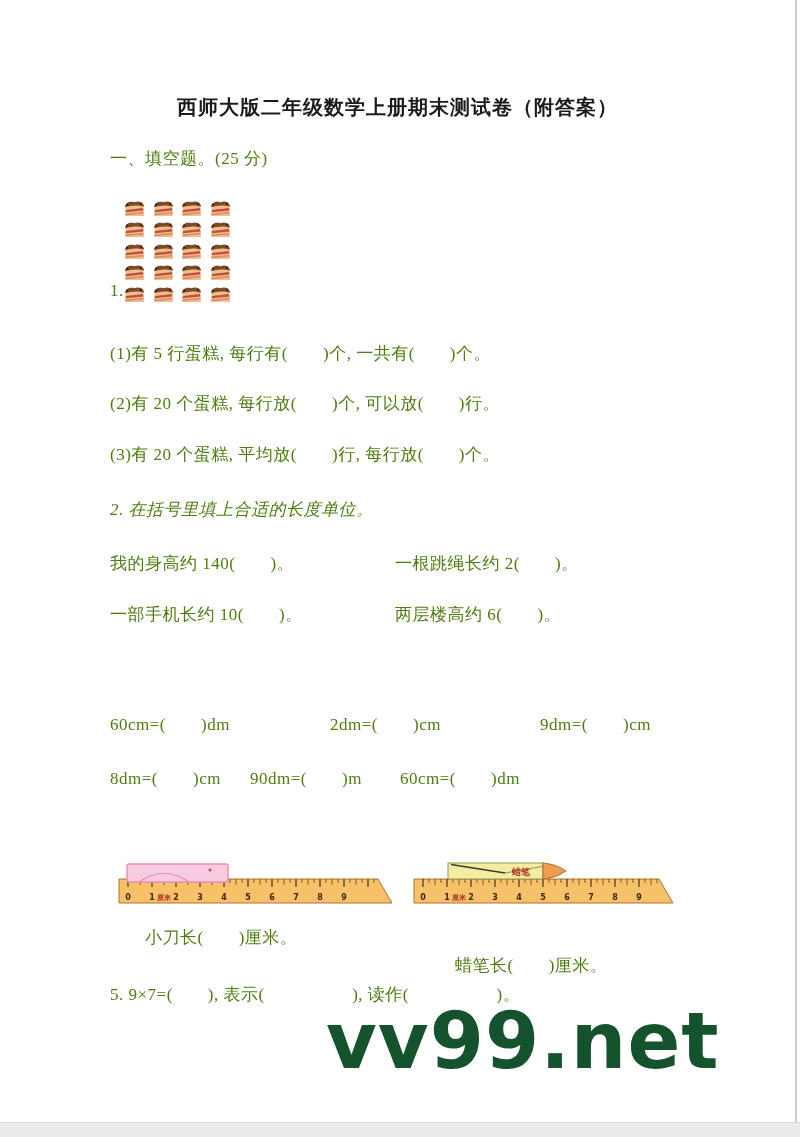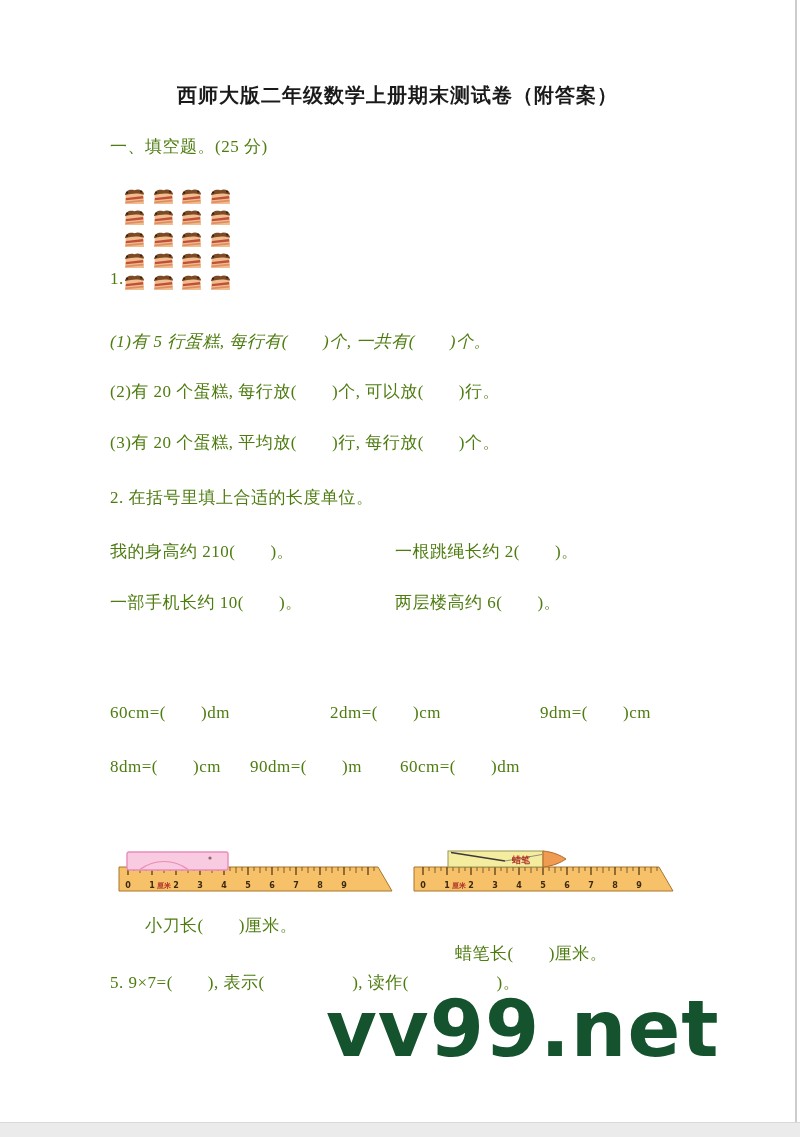--- a/index.html
+++ b/index.html
@@ -1,21 +1,21 @@
 <!DOCTYPE html>
 <html><head>
 <meta charset="utf-8">
 <style>
   html,body{margin:0;padding:0;}
   body{
     width:800px;height:1137px;position:relative;background:#ffffff;
     font-family:"Liberation Serif","DejaVu Serif",serif;
     overflow:hidden;
   }
-  .page{position:absolute;left:0;top:0;width:800px;height:923px;background:#fff;}
+  .page{position:absolute;left:0;top:12px;width:800px;height:923px;background:#fff;}
   .title{
     position:absolute;left:0;top:82px;width:795px;margin:0;
     text-align:center;font-size:20px;font-weight:bold;color:#1a1a1a;
     font-family:"Liberation Sans","DejaVu Sans",sans-serif;
     letter-spacing:1px;
   }
   .line{
     position:absolute;font-size:17px;color:#4d7c0f;white-space:pre;
     line-height:22px;letter-spacing:0.5px;
   }
@@ -209,26 +209,26 @@
     <path d="M3.6,15.2 L22.4,13.4 L22.5,15.2 L3.5,17 Z" fill="#dd8f63"></path>
     <path d="M4,11.5 L22,9.5 L22.3,12 L3.8,14 Z" fill="#c0503a"></path>
     <path d="M3,8.6 C3.5,4 8,2 13,3.5 C17,1.5 22,3.5 23,7 L23,8 C15,5.8 10,6.8 3,8.6 Z" fill="#7d4a26"></path>
     <circle cx="5.2" cy="6" r="1.2" fill="#35200f"></circle>
     <circle cx="20" cy="4.8" r="1.2" fill="#35200f"></circle>
   </svg>
     </div>
 
   <div class="line" style="left:110px;top:268px;">1.</div>
 
-  <div class="line" style="left:110px;top:331px;font-style:italic;">(1)有 5 行蛋糕, 每行有(　　)个, 一共有(　　)个。</div>
+  <div class="line" style="left:110px;top:331px;">(1)有 5 行蛋糕, 每行有(　　)个, 一共有(　　)个。</div>
   <div class="line" style="left:110px;top:381px;">(2)有 20 个蛋糕, 每行放(　　)个, 可以放(　　)行。</div>
   <div class="line" style="left:110px;top:432px;">(3)有 20 个蛋糕, 平均放(　　)行, 每行放(　　)个。</div>
 
-  <div class="line" style="left:110px;top:487px;">2. 在括号里填上合适的长度单位。</div>
-  <div class="line" style="left:110px;top:541px;">我的身高约 210(　　)。</div>
+  <div class="line" style="left:110px;top:487px;font-style:italic;">2. 在括号里填上合适的长度单位。</div>
+  <div class="line" style="left:110px;top:541px;">我的身高约 140(　　)。</div>
   <div class="line" style="left:395px;top:541px;">一根跳绳长约 2(　　)。</div>
   <div class="line" style="left:110px;top:592px;">一部手机长约 10(　　)。</div>
   <div class="line" style="left:395px;top:592px;">两层楼高约 6(　　)。</div>
 
   <div class="line" style="left:110px;top:702px;">60cm=(　　)dm</div>
   <div class="line" style="left:330px;top:702px;">2dm=(　　)cm</div>
   <div class="line" style="left:540px;top:702px;">9dm=(　　)cm</div>
   <div class="line" style="left:110px;top:756px;">8dm=(　　)cm</div>
   <div class="line" style="left:250px;top:756px;">90dm=(　　)m</div>
   <div class="line" style="left:400px;top:756px;">60cm=(　　)dm</div>

